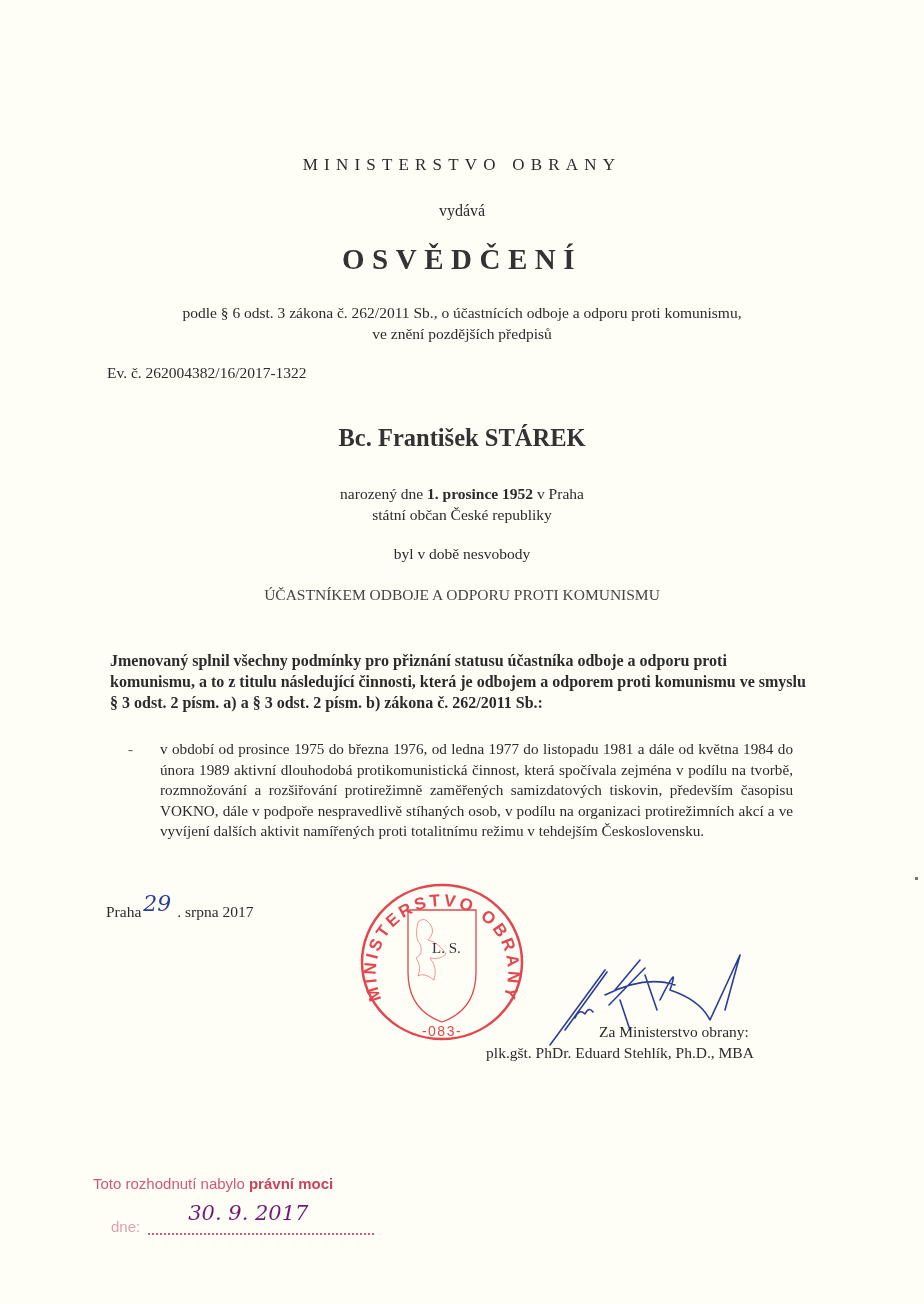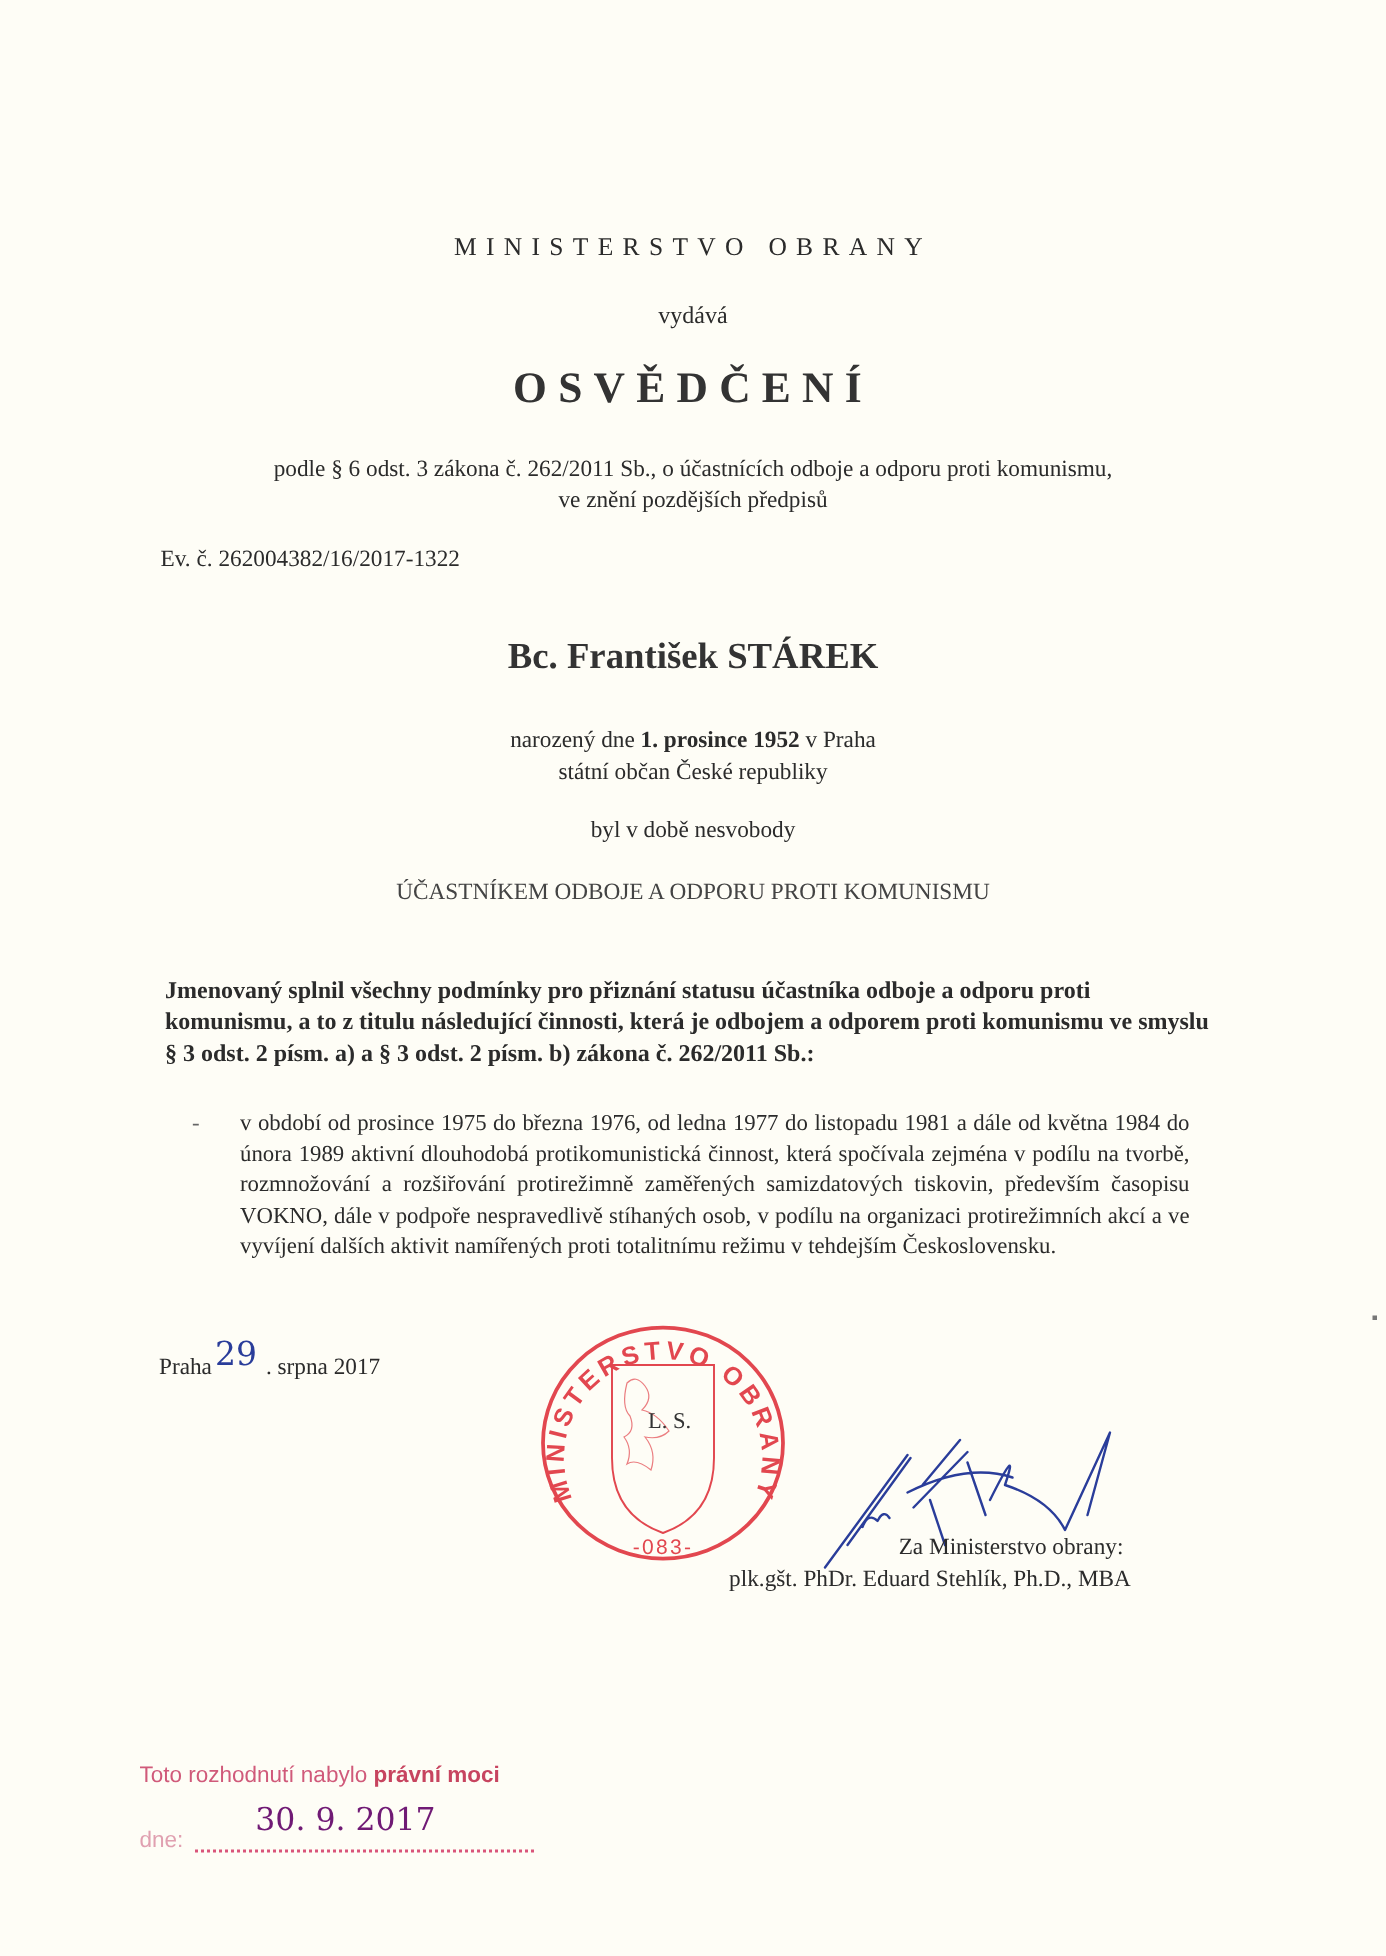--- a/index.html
+++ b/index.html
@@ -17,30 +17,30 @@
   #ev { top: 364px; left: 107px; font-size: 15.5px; }
   #name { top: 424px; font-size: 24.5px; font-weight: bold; color: #333; }
   #born { top: 483px; font-size: 15.5px; line-height: 21px; }
   #was { top: 545px; font-size: 15.5px; }
   #status { top: 586px; font-size: 15.5px; color: #444; }
   #fulfilled { top: 650px; left: 110px; width: 704px; font-size: 16px; font-weight: bold; line-height: 21px; }
   #activity { top: 739px; left: 128px; width: 665px; font-size: 15.2px; line-height: 20.6px; display: flex; }
   #activity .dash { width: 32px; flex: 0 0 32px; color: #666; }
   #activity .txt { flex: 1; text-align: justify; text-align-last: left; }
   #place { top: 897px; left: 106px; font-size: 15.5px; display: flex; align-items: baseline; }
-  .hand { font-family: "DejaVu Serif", serif; color: #2a3d9a; }
+  .hand { font-family: "DejaVu Serif", serif; font-style: italic; color: #2a3d9a; }
   #place .hand { font-size: 22px; margin: 0 6px 0 2px; position: relative; top: -6px; }
   #stamp { top: 882px; left: 358px; width: 168px; height: 160px; }
   #ls { top: 940px; left: 432px; font-size: 15px; color: #333; }
   #sig { top: 950px; left: 545px; width: 200px; height: 100px; }
   #signblock { top: 1021px; left: 420px; width: 400px; text-align: center; font-size: 15.5px; line-height: 21px; }
   #signblock .l1 { padding-left: 108px; }
   #legalforce { top: 1175px; left: 93px; font-family: "Liberation Sans", "DejaVu Sans", sans-serif; font-size: 15px; color: #d05a7a; }
   #legalforce b { color: #c7445f; }
-  #dne { top: 1213px; left: 93px; font-family: "Liberation Sans", "DejaVu Sans", sans-serif; font-size: 15px; color: #e0a0b0; display: flex; align-items: flex-end; }
+  #dne { top: 1213px; left: 111px; font-family: "Liberation Sans", "DejaVu Sans", sans-serif; font-size: 15px; color: #e0a0b0; display: flex; align-items: flex-end; }
   #dne .dots { margin-left: 8px; width: 226px; border-bottom: 2px dotted #d9557a; height: 20px; position: relative; }
   #dne .hand { position: absolute; left: 40px; top: -12px; font-size: 21px; color: #701a75; }
   #mark { top: 877px; left: 915px; width: 3px; height: 3px; background: #777; }
 </style>
 </head>
 <body>
 
 <div class="abs center" id="ministry">MINISTERSTVO OBRANY</div>
 <div class="abs center" id="issues">vydává</div>
 <div class="abs center" id="title">OSVĚDČENÍ</div>

